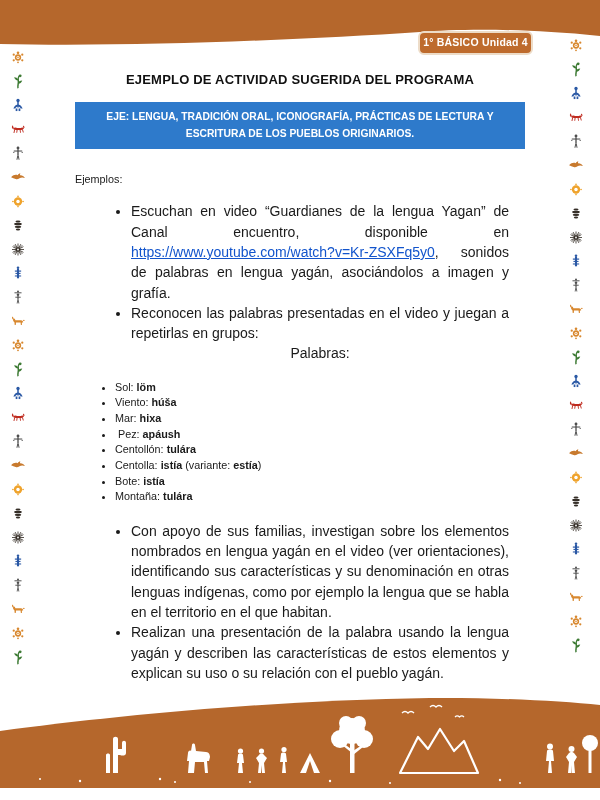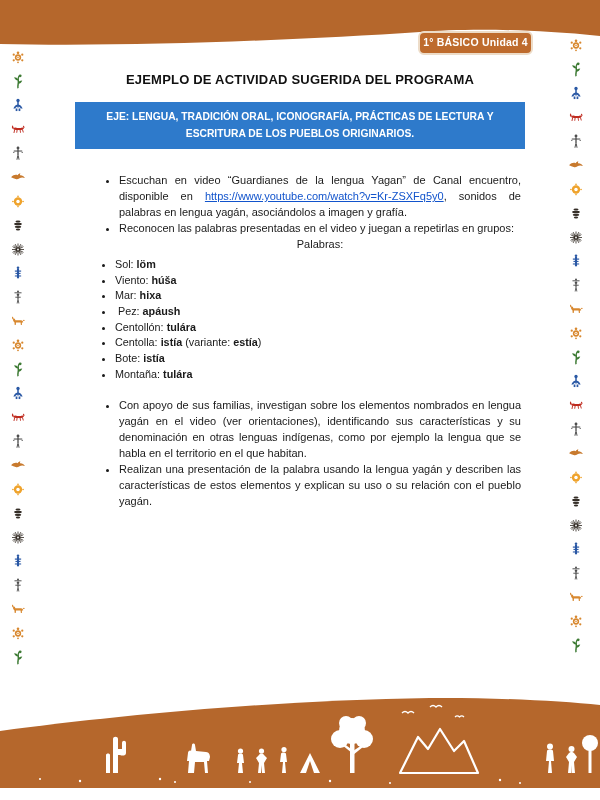--- a/index.html
+++ b/index.html
@@ -29,22 +29,22 @@
   .page-title{font-size:13px;font-weight:bold;text-align:center;
     letter-spacing:.2px;margin:0 0 15px 0;color:#111;}
   .eje-banner{
     background:#2E7ACB;color:#fff;font-weight:bold;font-size:10.3px;
     line-height:1.62;padding:7px 10px;box-sizing:border-box;
     text-align:center;margin-bottom:24px;
   }
   .actividad{font-size:10.8px;line-height:1.45;text-align:justify;margin:0 0 18px 0;}
   .actividad b{font-weight:bold;}
   .ejemplos{font-size:10.8px;margin:0 0 3px 0;}
-  ul.blist{list-style:disc outside;margin:4px;padding-left:40px;
-    font-size:11px;line-height:1.45;}
+  ul.blist{list-style:disc outside;margin:16px;padding-left:40px;
+    font-size:14px;line-height:1.45;}
   ul.blist li{text-align:justify;margin:0;}
   ul.blist li.spaced{margin-top:16px;}
   .palabras-label{text-align:center;}
   ul.wordlist{list-style:disc outside;margin:0;padding-left:40px;
     font-size:10.8px;line-height:1.45;}
   ul.wordlist li{text-align:left;}
   .yagan-word{font-weight:bold;}
   a.video-link{color:#1254CC;text-decoration:underline;}
   
   .footer-art{position:absolute;left:0;bottom:0;width:600px;height:105px;}
@@ -437,20 +437,21 @@
       </svg>
     </div>
   </div>
 
 <div class="content">
   <h1 class="page-title">EJEMPLO DE ACTIVIDAD SUGERIDA DEL PROGRAMA</h1>
 
   <div class="eje-banner">EJE: LENGUA, TRADICIÓN ORAL, ICONOGRAFÍA, PRÁCTICAS DE LECTURA Y ESCRITURA DE LOS PUEBLOS ORIGINARIOS.</div>
 
 
+  <p class="ejemplos">Ejemplos:</p>
 
   <ul class="blist">
     <li><span>Escuchan en video “Guardianes de la lengua Yagan” de Canal encuentro, disponible en </span><a class="video-link" href="#">https://www.youtube.com/watch?v=Kr-ZSXFq5y0</a><span>, sonidos de palabras en lengua yagán, asociándolos a imagen y grafía.</span></li>
     <li><span>Reconocen las palabras presentadas en el video y juegan a repetirlas en grupos:</span>
       <div class="palabras-label">Palabras:</div>
     </li>
   </ul>
 
   <ul class="wordlist" id="word-list">
       <li><span>Sol: </span><span class="yagan-word">löm</span></li>

